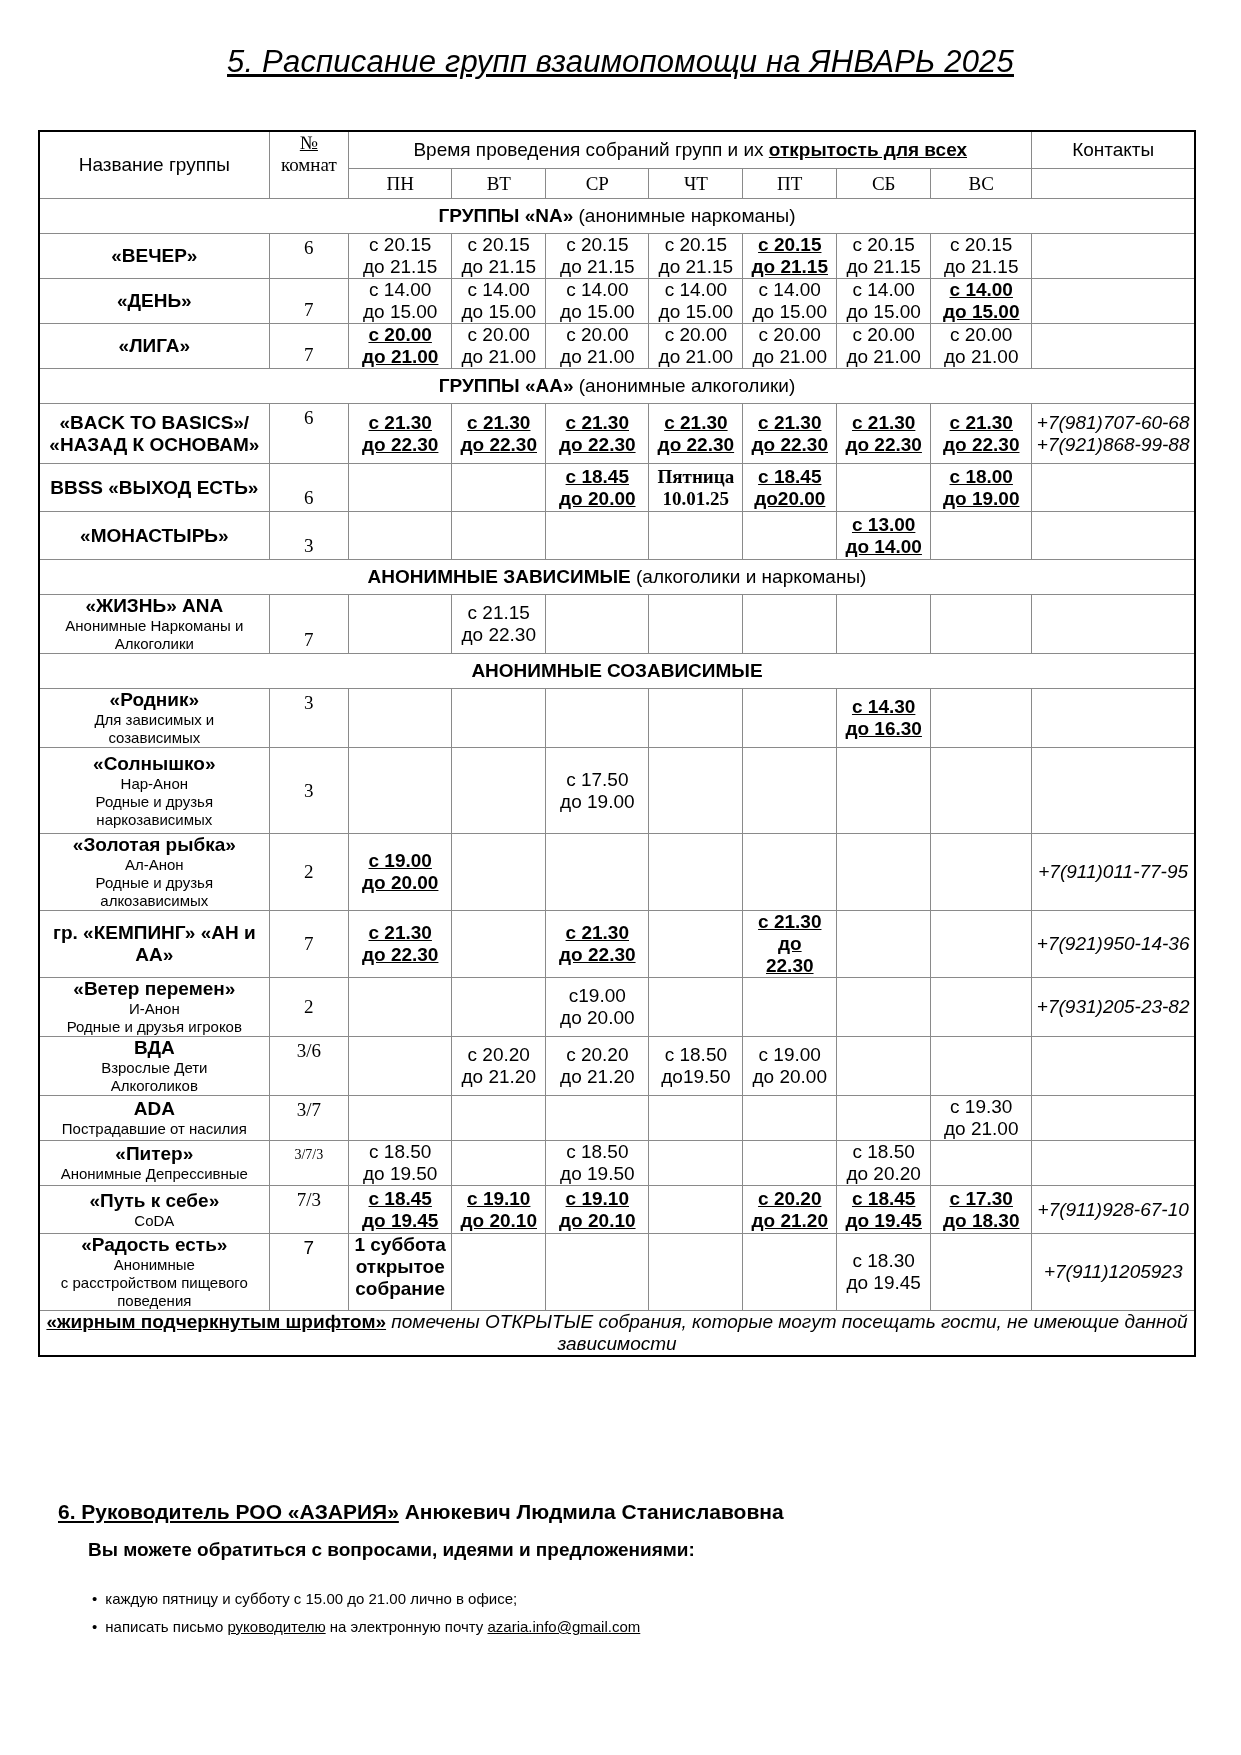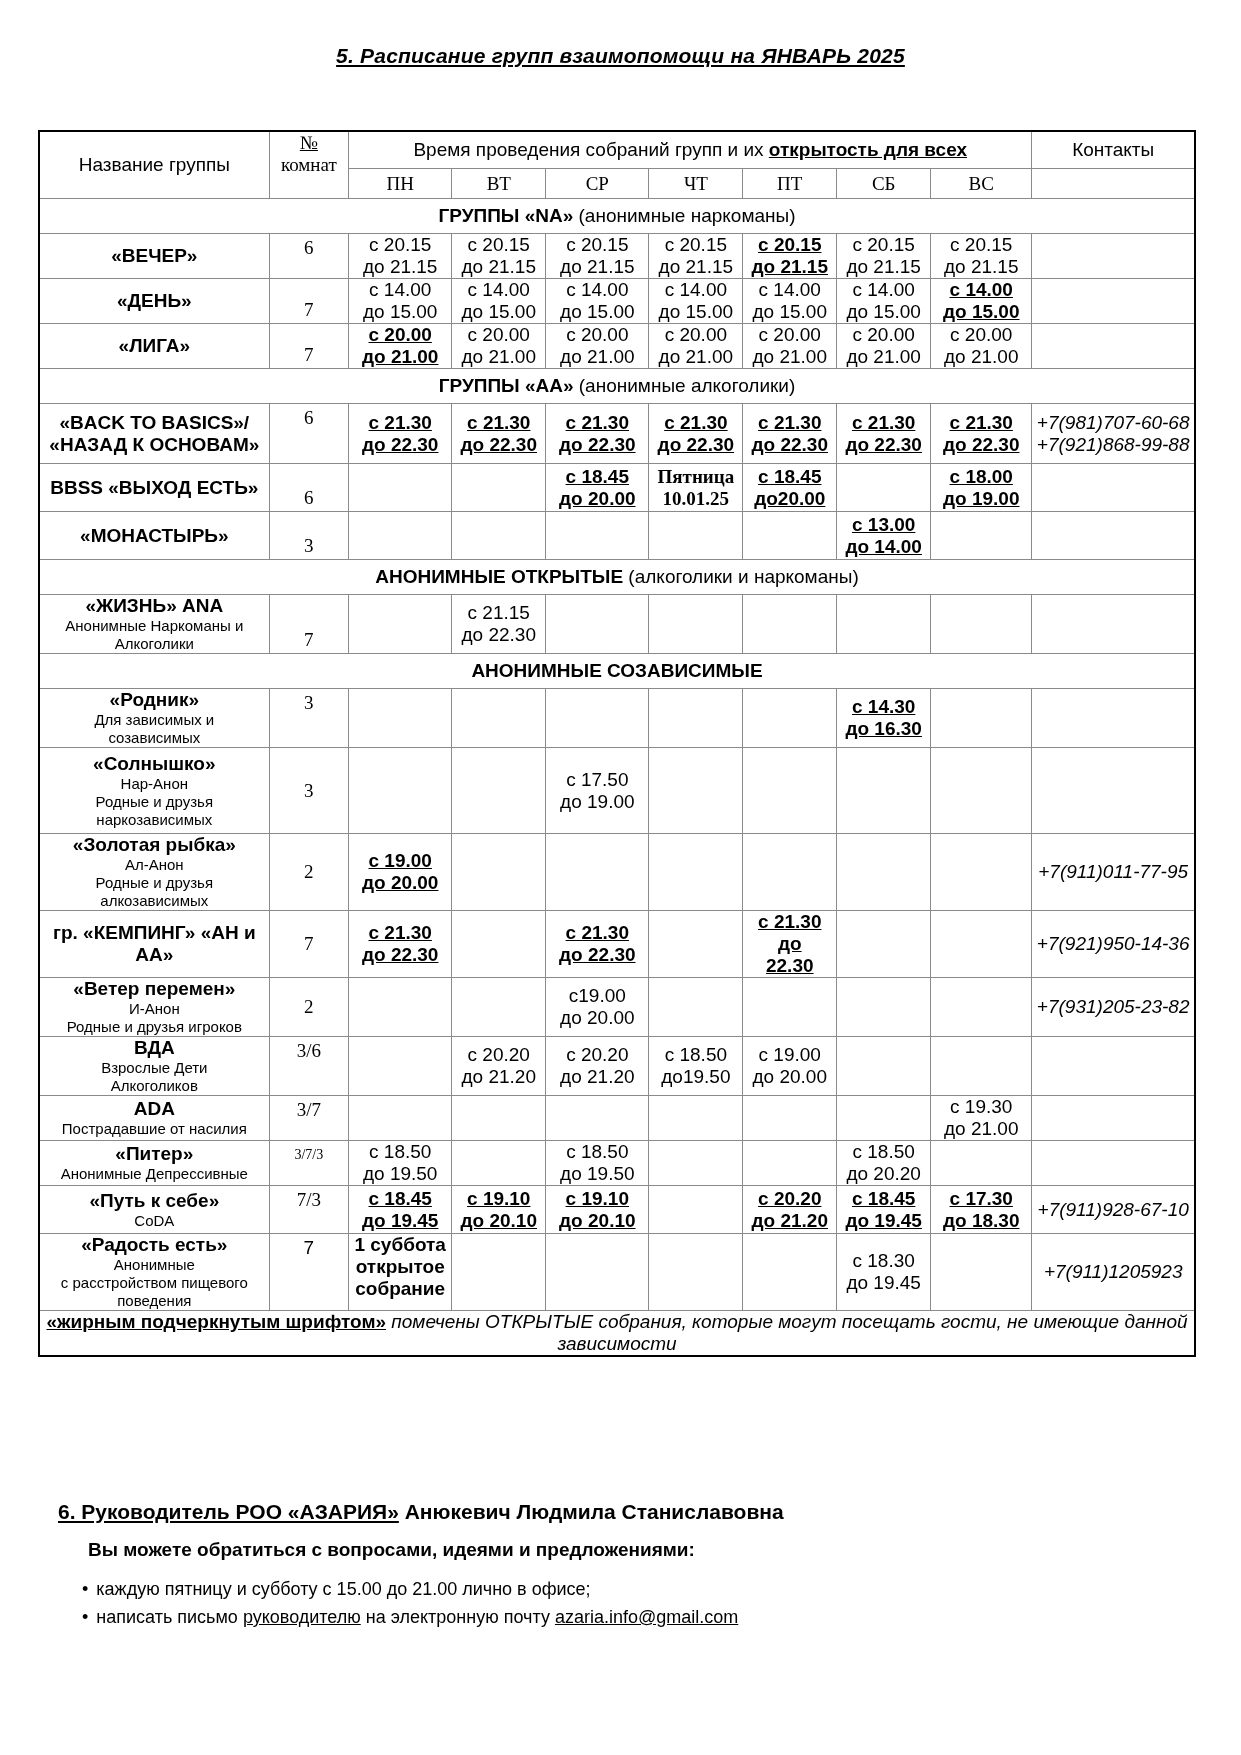--- a/index.html
+++ b/index.html
@@ -1,17 +1,17 @@
 <!DOCTYPE html>
 <html><head>
 <meta charset="utf-8">
 <style>
   html, body { margin:0; padding:0; background:#fff; }
   body { width:1241px; height:1755px; position:relative; font-family:"Liberation Sans", sans-serif; color:#000; overflow:hidden; }
-  .title { position:absolute; top:44px; left:0; width:1241px; text-align:center; font-size:21px; font-weight:bold; font-style:italic; text-decoration:underline; letter-spacing:0.2px; }
+  .title { position:absolute; top:44px; left:0; width:1241px; text-align:center; font-size:31px; font-weight:normal; font-style:italic; text-decoration:underline; letter-spacing:0.2px; }
   table.sched { position:absolute; top:130px; left:38px; width:1158px; border-collapse:collapse; table-layout:fixed; border:2px solid #000; }
   table.sched td { border:1px solid #8a8a8a; padding:0; font-size:19px; line-height:22px; vertical-align:middle; text-align:center; }
   col.c-name { width:223px; } col.c-room { width:77px; } col.c-day { width:100px; } col.c-day2 { width:91px; }
   col.c-day3 { width:98px; } col.c-contact { width:158px; }
   .hdr-name { font-size:21px; }
   .hdr-room { font-family:"Liberation Serif", serif; font-size:16px; vertical-align:top !important; line-height:20px; }
   .hdr-time { font-size:21px; height:36px; }
   .hdr-time u { font-weight:bold; }
   .hdr-contacts { font-size:21px; }
   .hdr-day { font-family:"Liberation Serif", serif; font-size:18px; height:29px; }
@@ -24,21 +24,21 @@
   .t { display:block; white-space:nowrap; }
   .open { font-weight:bold; text-decoration:underline; }
   .serifb { font-family:"Liberation Serif", serif; font-weight:bold; font-size:18px; }
   .contact { font-style:italic; font-size:15px; line-height:20px; }
   .small-bold { font-weight:bold; font-size:14px; line-height:17px; vertical-align:top !important; padding-top:2px; }
   .note td { font-size:14px; height:28px; font-style:italic; border-top:2px solid #000; }
   .note b { font-style:normal; text-decoration:underline; }
   .sec6 { position:absolute; top:1500px; left:58px; font-size:21px; font-weight:bold; }
   .sec6 u { text-decoration:underline; }
   .sub6 { position:absolute; top:1539px; left:88px; font-size:19px; font-weight:bold; }
-  .list6 { position:absolute; top:1575px; left:82px; font-size:18px; line-height:28px; margin:0; padding:0; list-style:none; }
+  .list6 { position:absolute; top:1575px; left:82px; font-size:15px; line-height:28px; margin:10px; padding:0; list-style:none; }
   .list6 li::before { content:"\2022"; margin-right:8px; }
   .list6 u { text-decoration:underline; }
 </style>
 </head>
 <body>
 
 <div class="title">5. Расписание групп взаимопомощи на ЯНВАРЬ 2025</div>
 
 <table class="sched">
   <colgroup>
@@ -261,21 +261,21 @@
         <td></td>
         <td></td>
         <td>
           <span class="t open">с 13.00</span>
           <span class="t open">до 14.00</span>
         </td>
         <td></td>
         <td class="contact"></td>
       </tr>
       <tr class="section">
-        <td colspan="10"><span>АНОНИМНЫЕ ОТКРЫТЫЕ</span><span style="font-weight: normal;"> (алкоголики и наркоманы)</span></td>
+        <td colspan="10"><span>АНОНИМНЫЕ ЗАВИСИМЫЕ</span><span style="font-weight: normal;"> (алкоголики и наркоманы)</span></td>
       </tr>
       <tr style="height: 58px;">
         <td>
           <span class="gname t" style="white-space: normal;">«ЖИЗНЬ» ANA</span>
           <span class="gsub">Анонимные Наркоманы и</span>
           <span class="gsub">Алкоголики</span>
         </td>
         <td class="room bottom">7</td>
         <td></td>
         <td>

